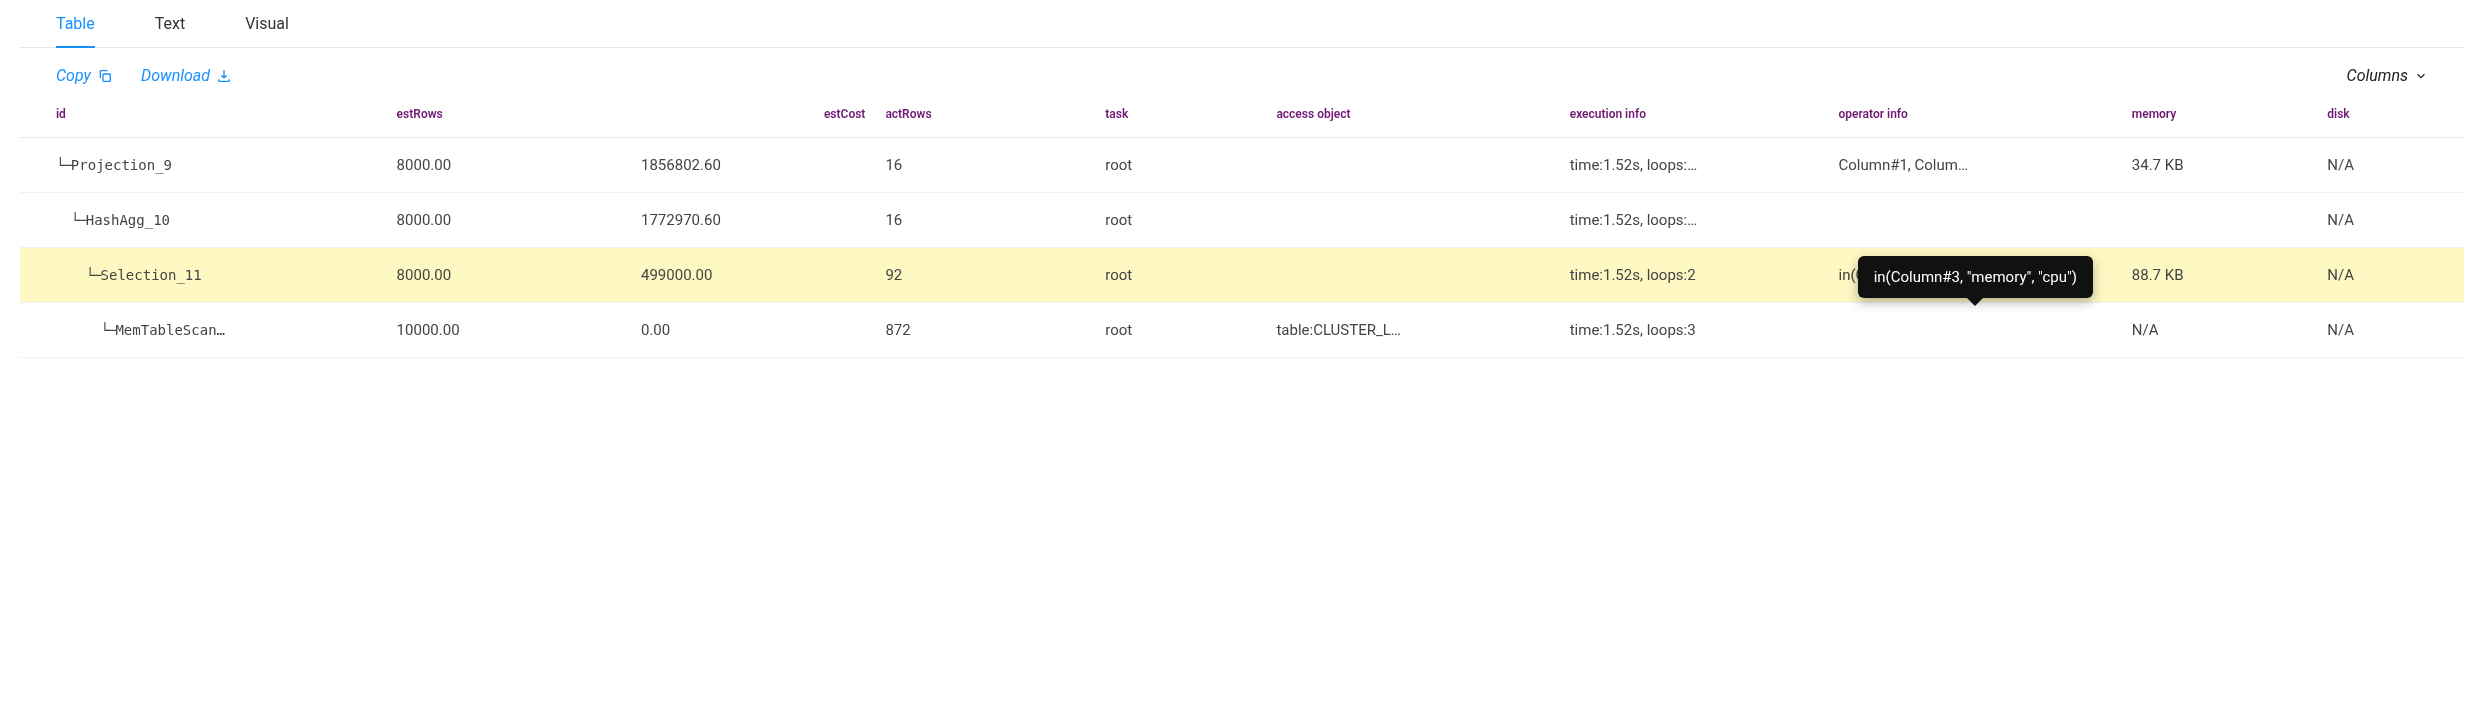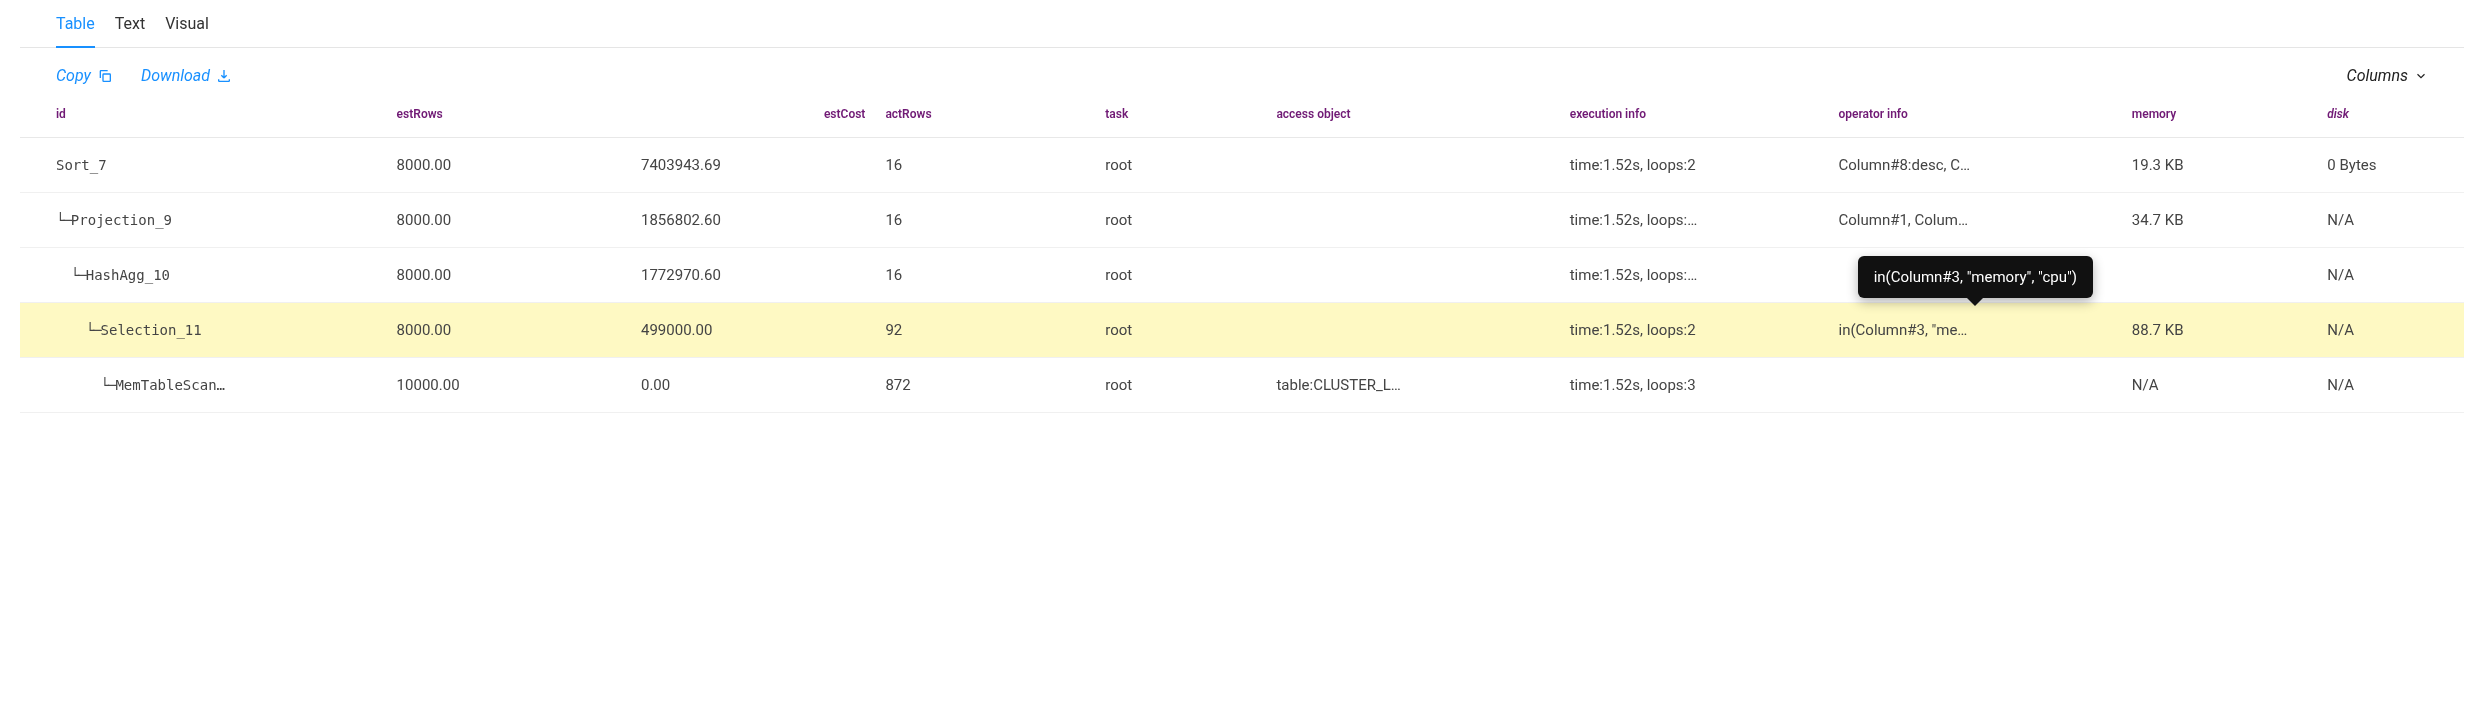--- a/index.html
+++ b/index.html
@@ -5,21 +5,21 @@
   * { box-sizing: border-box; margin: 0; padding: 0; }
   body {
     font-family: -apple-system, BlinkMacSystemFont, "Segoe UI", Roboto, "Helvetica Neue", Arial, sans-serif;
     font-size: 14px;
     color: #222;
     background: #fff;
     padding: 0 20px;
   }
   .tabs {
     display: flex;
-    gap: 20px;
+    gap: 60px;
     border-bottom: 1px solid #e5e5e5;
     padding-left: 36px;
     margin-bottom: 18px;
   }
   .tab {
     padding: 14px 0;
     font-size: 16px;
     color: #333;
     cursor: pointer;
     position: relative;
@@ -164,36 +164,24 @@
       <tr id="header-row">
           <th style="width: 15%;">id</th>
           <th style="width: 10%;">estRows</th>
           <th style="width: 10%; text-align: right;">estCost</th>
           <th style="width: 9%;">actRows</th>
           <th style="width: 7%;">task</th>
           <th style="width: 12%;">access object</th>
           <th style="width: 11%;">execution info</th>
           <th style="width: 12%;">operator info</th>
           <th style="width: 8%;">memory</th>
-          <th style="width: 6%; font-style: italic;">disk</th>
+          <th style="width: 6%;">disk</th>
         </tr>
     </thead>
     <tbody id="tbody">
-        <tr>
-          <td class="mono"><span class="tree-prefix"></span><span>Sort_7</span></td>
-          <td>8000.00</td>
-          <td>7403943.69</td>
-          <td>16</td>
-          <td>root</td>
-          <td></td>
-          <td>time:1.52s, loops:2</td>
-          <td>Column#8:desc, C…</td>
-          <td>19.3 KB</td>
-          <td>0 Bytes</td>
-        </tr>
         <tr>
           <td class="mono"><span class="tree-prefix">└─</span><span>Projection_9</span></td>
           <td>8000.00</td>
           <td>1856802.60</td>
           <td>16</td>
           <td>root</td>
           <td></td>
           <td>time:1.52s, loops:…</td>
           <td>Column#1, Colum…</td>
           <td>34.7 KB</td>

